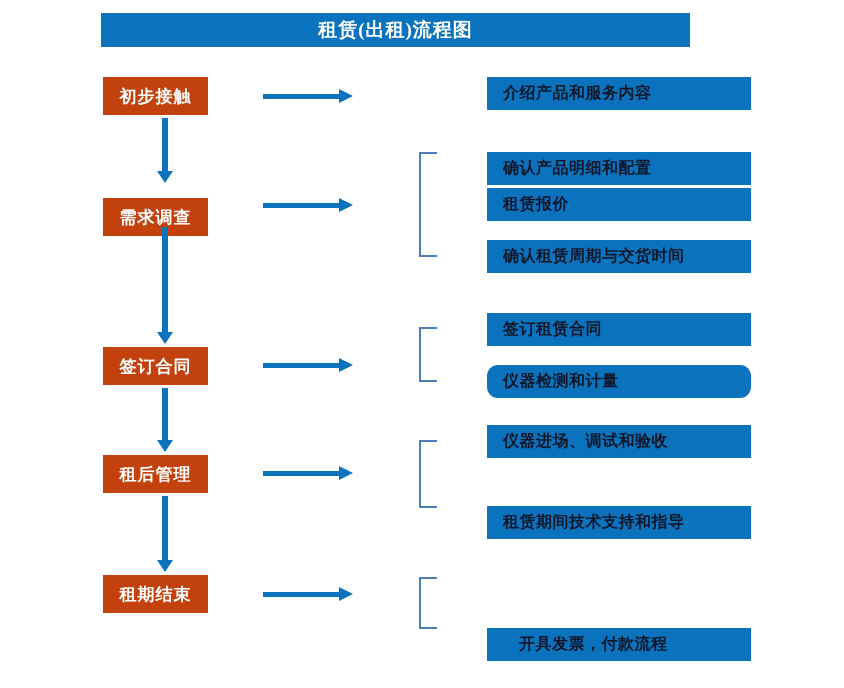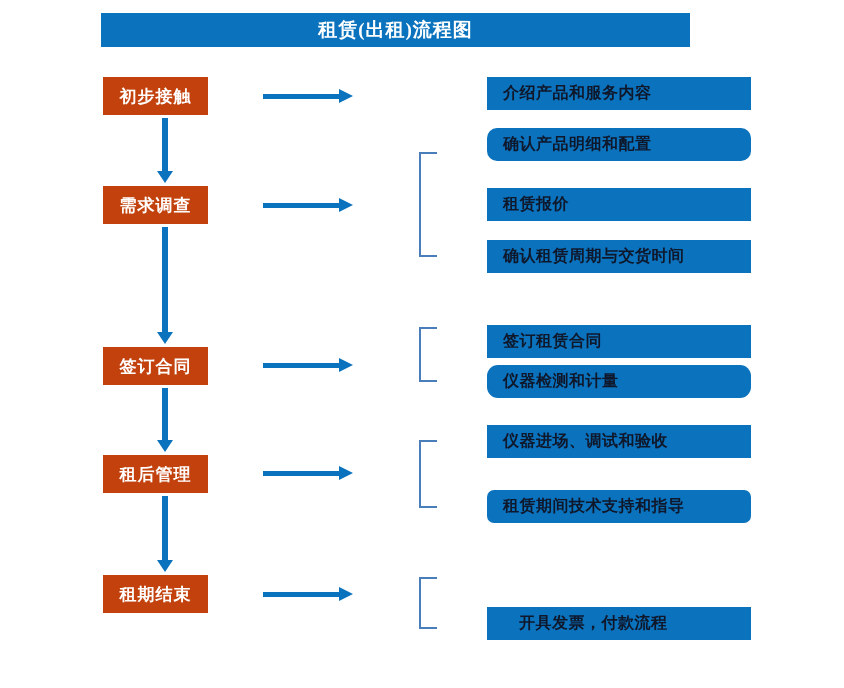--- a/index.html
+++ b/index.html
@@ -103,21 +103,21 @@
   }
 </style>
 </head>
 <body>
 
 <div id="canvas">
 
   <div class="title-bar">租赁(出租)流程图</div>
 
   <div class="stage-box" style="top:77px;">初步接触</div>
-  <div class="stage-box" style="top:186px;font-family:Liberation Mono, monospace;">需求调查</div>
+  <div class="stage-box" style="top:198px;font-family:Liberation Mono, monospace;">需求调查</div>
   <div class="stage-box" style="top:455px;">租后管理</div>
   <div class="stage-box" style="top:347px;">签订合同</div>
   <div class="stage-box" style="top:575px;">租期结束</div>
 
   <div class="arrow-down" style="left:157px;top:118px;height:65px;">
     <div class="shaft" style="height:53px;"></div>
     <div class="head" style="top:53px;"></div>
   </div>
   <div class="arrow-down" style="left:157px;top:227px;height:117px;">
     <div class="shaft" style="height:105px;"></div>
@@ -153,25 +153,25 @@
       <div class="head"></div>
   </div>
 
   <div class="bracket" style="top:152px;height:105px;"></div>
   <div class="bracket" style="top:327px;height:55px;"></div>
   <div class="bracket" style="top:440px;height:68px;"></div>
   <div class="bracket" style="top:577px;height:52px;"></div>
 
   <div class="detail-box" style="top:77px;">介绍产品和服务内容</div>
 
-  <div class="detail-box" style="top:128px;border-radius:10px;">确认产品明细和配置</div>
+  <div class="detail-box" style="top:152px;">确认产品明细和配置</div>
   <div class="detail-box" style="top:188px;">租赁报价</div>
   <div class="detail-box" style="top:240px;">确认租赁周期与交货时间</div>
 
-  <div class="detail-box" style="top:325px;">签订租赁合同</div>
+  <div class="detail-box" style="top:313px;">签订租赁合同</div>
   <div class="detail-box" style="top:365px;border-radius:11px;">仪器检测和计量</div>
 
   <div class="detail-box" style="top:425px;">仪器进场、调试和验收</div>
-  <div class="detail-box" style="top:490px;border-radius:7px;">租赁期间技术支持和指导</div>
+  <div class="detail-box" style="top:506px;">租赁期间技术支持和指导</div>
 
-  <div class="detail-box" style="top:607px;padding-left:32px;">开具发票，付款流程</div>
+  <div class="detail-box" style="top:628px;padding-left:32px;">开具发票，付款流程</div>
 
 </div>
 
 </body></html>

